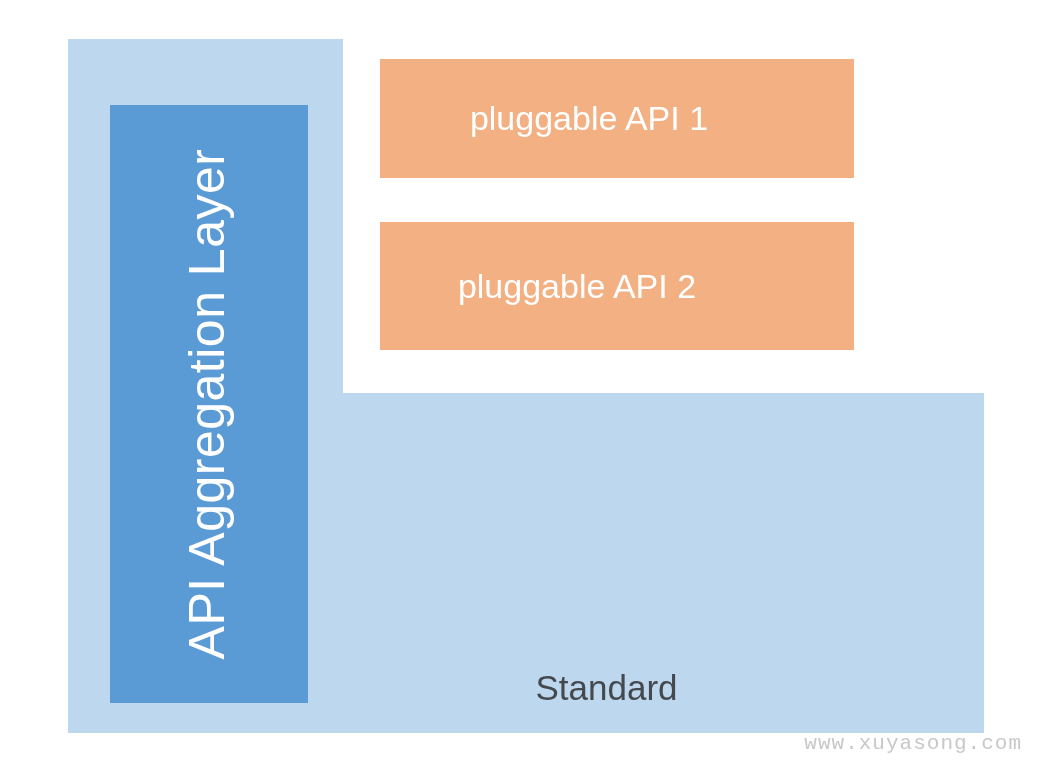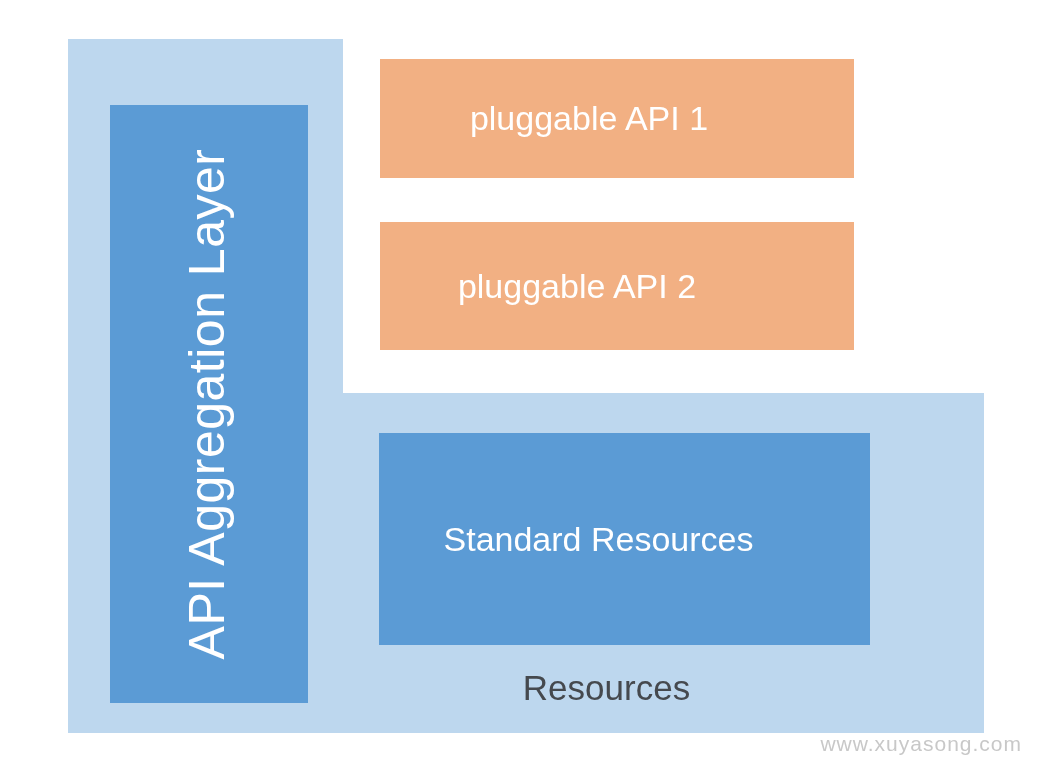--- a/index.html
+++ b/index.html
@@ -83,21 +83,21 @@
     padding-right: 36px;
     box-sizing: border-box;
     color: var(--api-server-text, #45494E);
     font-size: 35px;
   }
   
   .watermark {
     position: absolute;
     right: 20px; top: 732px;
     color: var(--watermark-text, #C8C8C8);
-    font-family: Liberation Sans, sans-serif;
+    font-family: Liberation Mono, monospace;
     font-size: 21px;
     letter-spacing: 1px;
   }
 </style>
 </head>
 <body>
 
 <div class="canvas">
 
   <div class="container-left"></div>
@@ -109,21 +109,18 @@
   </div>
 
   <div class="plug-box plug-1">
     <span>pluggable API 1</span>
   </div>
 
   <div class="plug-box plug-2">
     <span>pluggable API 2</span>
   </div>
 
-  <div class="std-box">
-    <span>Standard Resources</span>
-  </div>
 
-  <div class="apiserver-label">Resources</div>
+  <div class="apiserver-label">Standard</div>
 
   <div class="watermark">www.xuyasong.com</div>
 
 </div>
 
 </body></html>

